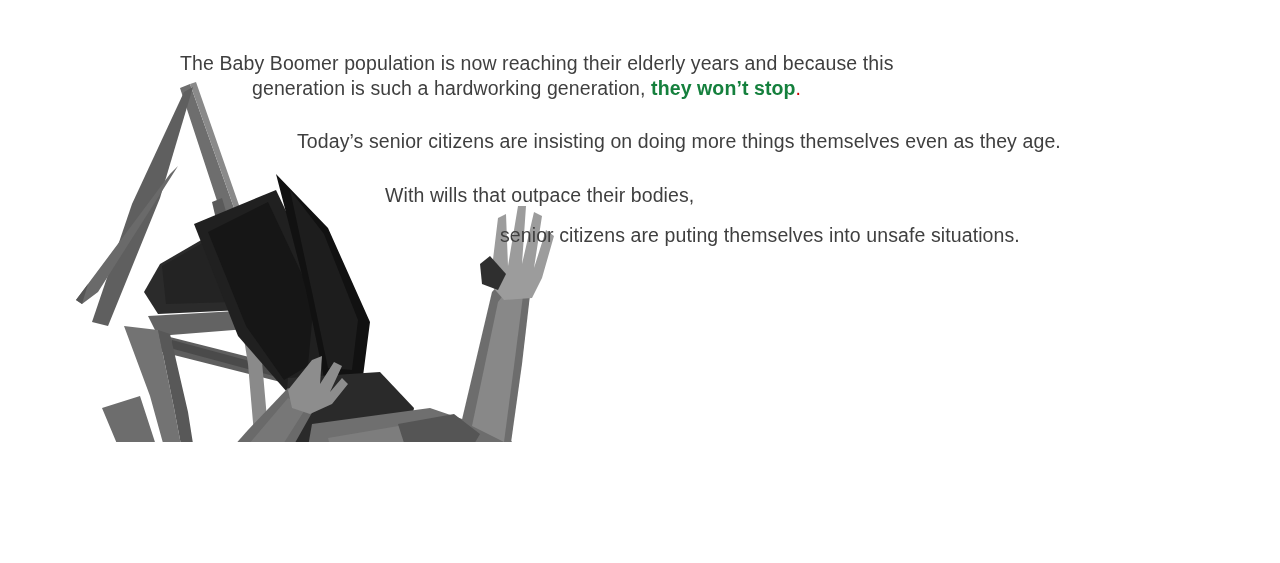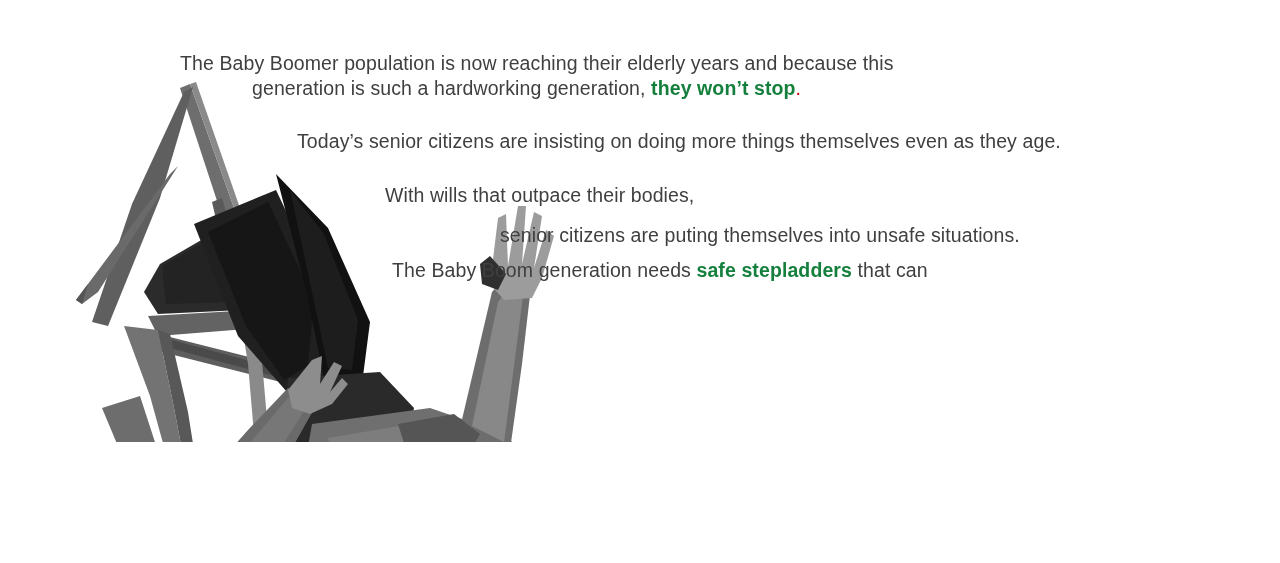--- a/index.html
+++ b/index.html
@@ -159,21 +159,20 @@
     <div class="line l1">The Baby Boomer population is now reaching their elderly years and because this</div>
 
     <div class="line l2"><span>generation is such a hardworking generation, </span><span class="em">they won’t stop</span><span class="em-dot">.</span></div>
 
     <div class="line l4">With wills that outpace their bodies,</div>
 
     <div class="line l3">Today’s senior citizens are insisting on doing more things themselves even as they age.</div>
 
     <div class="line l5">senior citizens are puting themselves into unsafe situations.</div>
 
-    <div class="line l6"><span>The Baby Boom generation needs </span><span class="em">safe stepladders</span><span> that can</span></div>
 
 
   </div>
 
   <div class="rule" id="rule-upper-left"></div>
   <div class="rule" id="rule-upper-right"></div>
   <div class="rule" id="rule-lower"></div>
 
 </div>
 

